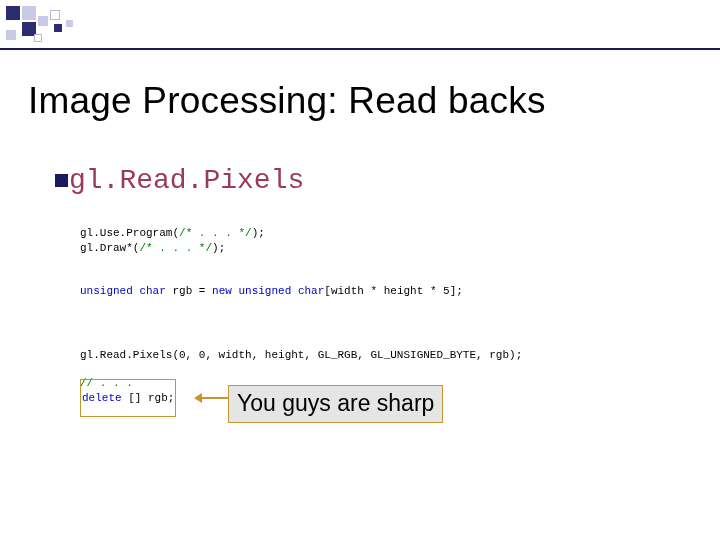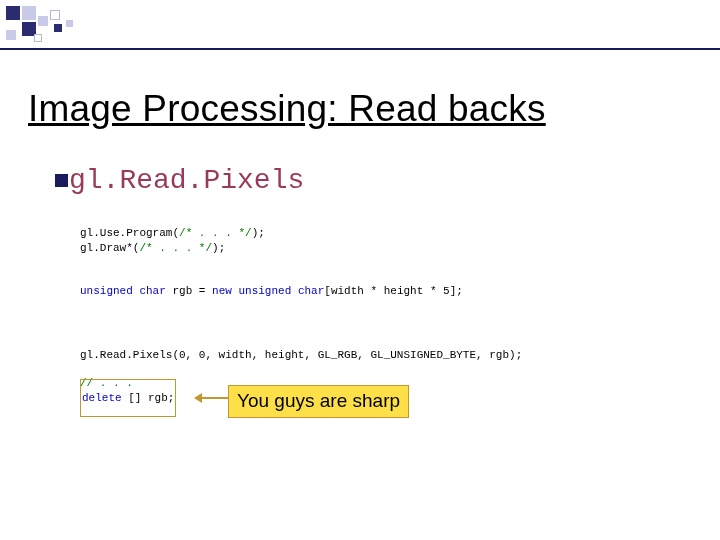--- a/index.html
+++ b/index.html
@@ -38,27 +38,26 @@
     left: 0;
     top: 48px;
     width: 720px;
     height: 2px;
     background: #1a1a5e;
   }
 
   .title {
     position: absolute;
     left: 28px;
-    top: 88px;
+    top: 80px;
     font-size: 37px;
     font-weight: 400;
     color: #000;
     letter-spacing: 0.2px;
     white-space: nowrap;
-    text-decoration: underline;
   }
 
   .bullet-row {
     position: absolute;
     left: 55px;
     top: 165px;
     display: flex;
     align-items: center;
     gap: 1px;
   }
@@ -96,23 +95,23 @@
     padding: 12px 1px;
   }
 
   
   .callout-box {
     position: absolute;
     left: 228px;
     top: 385px;
     border: 1.5px solid #c5952e;
     padding: 4px 8px 5px 8px;
-    font-size: 19px;
+    font-size: 23px;
     color: #000;
-    background: #fde047;
+    background: #e5e5e5;
   }
   .arrow {
     position: absolute;
     left: 196px;
     top: 397px;
     width: 32px;
     height: 2px;
     background: #c5952e;
   }
   .arrow::before {

